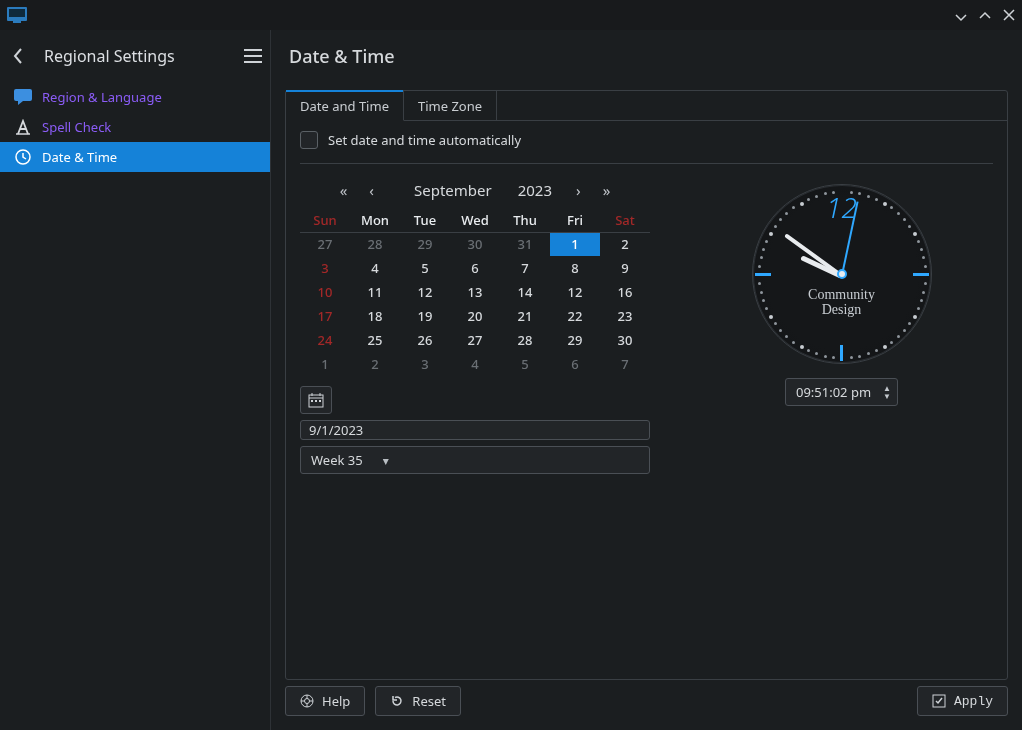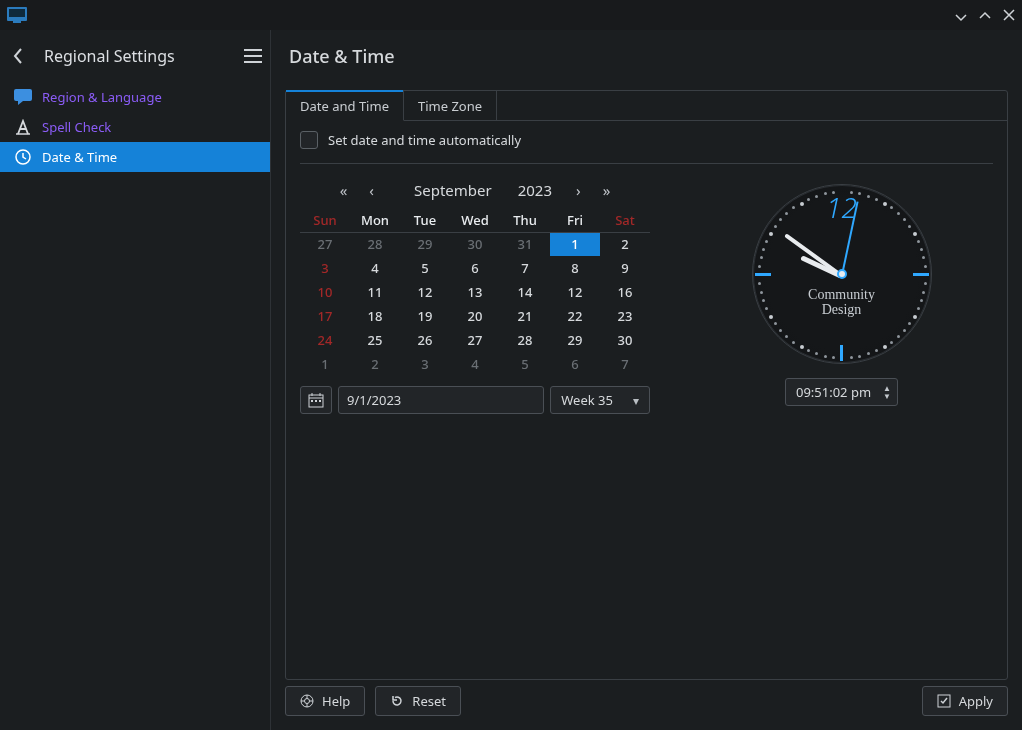--- a/index.html
+++ b/index.html
@@ -95,21 +95,21 @@
 
   table.cal { width:100%; border-collapse:collapse; table-layout:fixed; }
   table.cal th, table.cal td { text-align:center; font-weight:500; font-size:13px; height:24px; }
   table.cal th { color:#e9ecef; border-bottom:1px solid #3a3f44; }
   table.cal th.sun, table.cal th.sat { color:#a32828; }
   table.cal td.dim { color:#6a6f74; }
   table.cal td.sun { color:#a32828; }
   table.cal td.sel { background:#1582d8; color:#fff; }
   table.cal td.reg { color:#d6d9dc; }
 
-  .input-row { display:flex; gap:6px; margin-top:10px; }
+  .input-row { display:flex; gap:6px; margin-top:10px;flex-direction:column; }
   .icon-btn, .textfield, .combo {
     height:28px; background:#222528; border:1px solid #4a4f55; border-radius:3px;
     display:flex; align-items:center; color:#d6d9dc;
   }
   .icon-btn { width:32px; justify-content:center; cursor:pointer; }
   .textfield { flex:1; padding:0 8px; }
   .combo { padding:0 10px; gap:20px; cursor:pointer; }
   .combo .chev { font-size:12px; color:#b9bec3; }
 
   
@@ -152,21 +152,21 @@
   .spinners span { font-size:8px; line-height:8px; color:#c3c8cd; cursor:pointer; }
 
   
   .footer {
     height:50px; display:flex; align-items:center; padding:0 14px 8px 14px; gap:10px;
   }
   .btn {
     height:30px; background:#222528; border:1px solid #4a4f55; border-radius:3px;
     display:flex; align-items:center; gap:8px; padding:0 14px; color:#d6d9dc; cursor:pointer;
   }
-  .footer .right { margin-left:auto; }
+  .footer .right { margin-left:auto;font-family:Liberation Mono, monospace; }
 
   svg { display:block; }
 </style>
 </head>
 <body>
 
 <div class="titlebar">
   <div class="app-icon">
     <svg width="20" height="16">
         <rect x="0" y="0" width="20" height="14" rx="1" fill="#2b7bbd"></rect>

